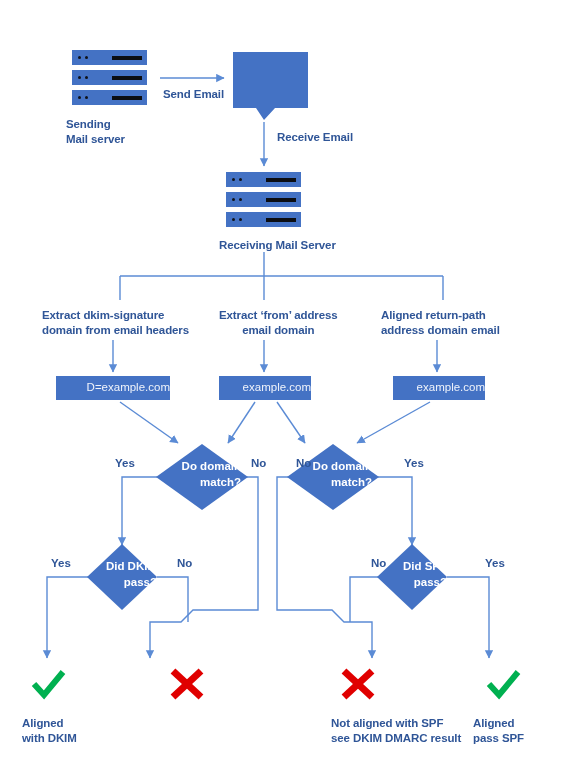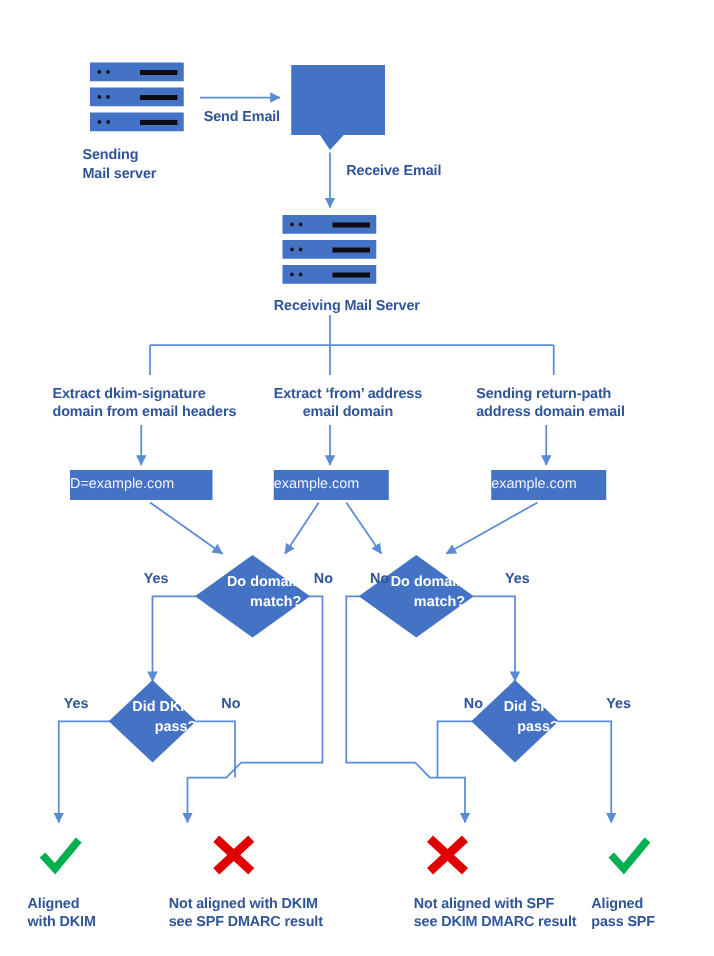--- a/index.html
+++ b/index.html
@@ -26,21 +26,21 @@
     font-weight:bold;
     font-size:11.5px;
     white-space:pre;
   }
   .boxtxt{
     position:absolute;
     color:#EFF3FB;
     font-weight:normal;
     font-size:11.5px;
     white-space:pre;
-    text-align:left;
+    text-align:right;
   }
   .diatxt{
     position:absolute;
     color:#FFFFFF;
     font-weight:bold;
     font-size:11.5px;
     line-height:16px;
     white-space:pre;
     text-align:right;
   }
@@ -176,21 +176,21 @@
 
 
   <div class="lbl" style="left:277px;top:130px;">Receive Email</div>
 
   <div class="lbl" style="left:219px;top:238px;">Receiving Mail Server</div>
 
   <div class="lbl" style="left:42px;top:308px;"><span>Extract dkim-signature</span><br><span>domain from email headers</span></div>
 
   <div class="lbl" style="left:219px;top:308px;text-align:center;"><span>Extract ‘from’ address</span><br><span>email domain</span></div>
 
-  <div class="lbl" style="left:381px;top:308px;"><span>Sending return-path</span><br><span>address domain email</span></div>
+  <div class="lbl" style="left:381px;top:308px;"><span>Aligned return-path</span><br><span>address domain email</span></div>
 
   <div class="yn" style="left:115px;top:457px;">Yes</div>
   <div class="yn" style="left:251px;top:457px;">No</div>
   <div class="yn" style="left:296px;top:457px;">No</div>
   <div class="yn" style="left:404px;top:457px;">Yes</div>
 
   <div class="yn" style="left:51px;top:557px;">Yes</div>
   <div class="yn" style="left:177px;top:557px;">No</div>
   <div class="yn" style="left:371px;top:557px;">No</div>
   <div class="yn" style="left:485px;top:557px;">Yes</div>
@@ -207,19 +207,18 @@
     <g stroke="#E00000" stroke-width="7" stroke-linecap="butt">
       <line x1="344" y1="671" x2="372" y2="697"></line>
       <line x1="372" y1="671" x2="344" y2="697"></line>
     </g>
 
     <path d="M489,684 L499,695 L518,672" stroke="#00B050" stroke-width="6" fill="none" stroke-linecap="butt" stroke-linejoin="miter"></path>
   </svg>
 
   <div class="lbl" style="left:22px;top:716px;"><span>Aligned</span><br><span>with DKIM</span></div>
 
-  <div class="lbl" style="left:135px;top:716px;"><span>Not aligned with DKIM</span><br><span>see SPF DMARC result</span></div>
 
   <div class="lbl" style="left:303px;top:716px;margin-left:28px;"><span>Not aligned with SPF</span><br><span>see DKIM DMARC result</span></div>
 
   <div class="lbl" style="left:473px;top:716px;"><span>Aligned</span><br><span>pass SPF</span></div>
 
 </div>
 
 </body></html>

